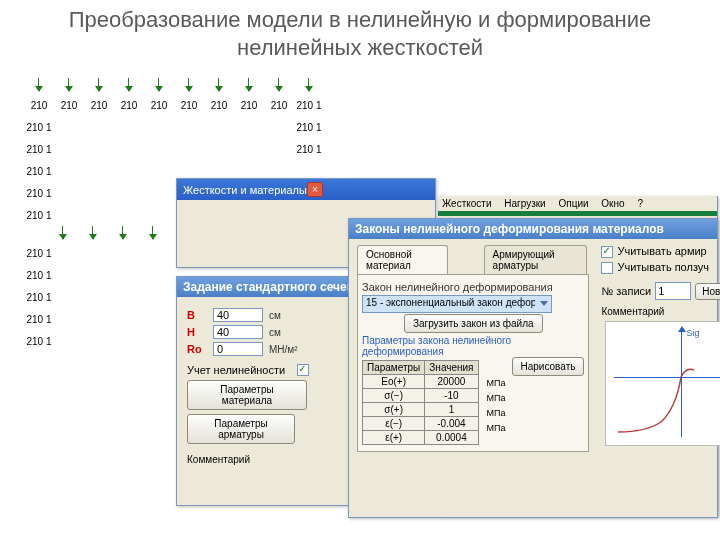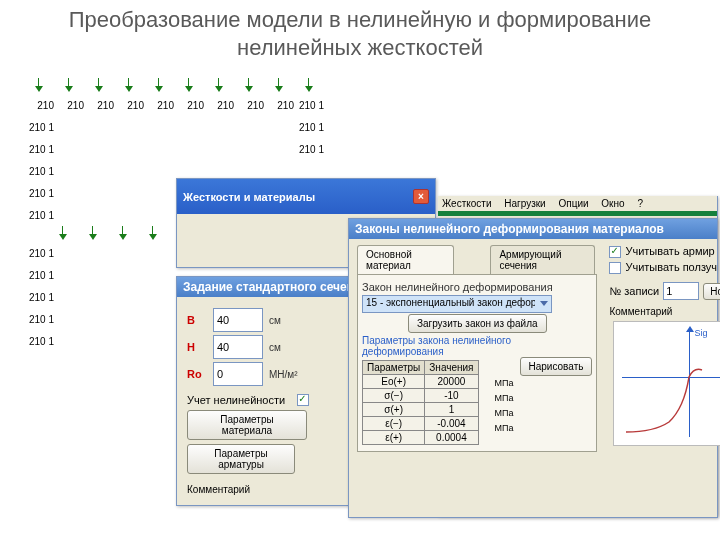--- a/index.html
+++ b/index.html
@@ -21,52 +21,52 @@
     font-family: Arial, sans-serif;
   }
   
   .model-grid {
     position: absolute;
     left: 24px; top: 78px;
     font-size: 10px;
     color: #000;
   }
   .mg-row { display:flex; height:22px; align-items:center; }
-  .mg-cell { width:30px; text-align:right; }
+  .mg-cell { width:30px; text-align:center; }
   .mg-arrow-row { display:flex; }
   .mg-arrow { width:30px; height:16px; position:relative; }
   .mg-arrow::before {
     content:""; position:absolute; left:14px; top:0; width:1px; height:10px; background:#1a7d1a;
   }
   .mg-arrow::after {
     content:""; position:absolute; left:11px; top:8px;
     border-left:4px solid transparent; border-right:4px solid transparent; border-top:6px solid #1a7d1a;
   }
   
   .win {
     position: absolute;
     background: #ece9d8;
     border: 1px solid #7a96c2;
     box-shadow: 1px 1px 3px rgba(0,0,0,0.25);
   }
   .titlebar {
     background: linear-gradient(#3b77d8,#2a5fc8);
-    color:#fff; font-weight:bold; font-size:11px;
-    padding:10px 6px; display:flex; align-items:center; justify-content:space-between;
+    color:#fff; font-weight:normal; font-size:11px;
+    padding:3px 6px; display:flex; align-items:center; 
   }
   .close-btn {
     width:16px; height:15px; background:#e35b3a; border:1px solid #a33;
     border-radius:2px; color:#fff; text-align:center; line-height:13px; font-size:10px;
     cursor:pointer;
   }
   .group-label { font-size:11px; color:#333; }
   .field-row { display:flex; align-items:center; margin:3px 0; }
   .field-label { width:26px; color:#c00; font-weight:bold; font-size:11px; }
   .field-input {
-    width:50px; height:24px; border:1px solid #7a96c2; font-size:11px; padding:1px 3px; background:#fff;
+    width:50px; height:14px; border:1px solid #7a96c2; font-size:11px; padding:1px 3px; background:#fff;
   }
   .unit { margin-left:6px; font-size:10px; color:#333; }
   .btn {
     background: linear-gradient(#fdfdfd,#e4e2d8);
     border:1px solid #8a8a7a; border-radius:3px;
     font-size:10px; padding:3px 8px; cursor:pointer;
     text-align:center;
   }
   .checkbox { width:12px; height:12px; border:1px solid #7a96c2; background:#fff; display:inline-block; vertical-align:middle; margin-right:4px; position:relative;}
   .checkbox.checked::after { content:"✓"; color:#1a7d1a; font-size:10px; position:absolute; left:0; top:-2px; }
@@ -225,21 +225,21 @@
     <span>?</span>
   </div>
 </div>
 
 <div class="win" style="left:348px; top:218px; width:370px; height:300px;">
   <div class="panel-title">Законы нелинейного деформирования материалов</div>
   <div style="display:flex;">
     <div style="flex:1; padding:6px 8px;">
       <div class="tabs">
         <div class="tab active">Основной материал</div>
-        <div class="tab">Армирующий сечения</div>
+        <div class="tab">Армирующий арматуры</div>
       </div>
       <div style="padding:6px 4px; border:1px solid #a0a090; border-top:none; background:#f8f6ee;">
         <div class="group-label">Закон нелинейного деформирования</div>
         <div class="combo" style="width:190px; margin-top:2px; background:#cfe3f8;">
           <span style="white-space:nowrap; overflow:hidden; display:block;">15 - экспоненциальный закон деформирования д</span>
         </div>
         <div style="text-align:center; margin-top:4px;">
           <span class="btn">Загрузить закон из файла</span>
         </div>
         <div class="blueish-label" style="margin-top:6px;">Параметры закона нелинейного деформирования</div>
@@ -265,21 +265,21 @@
             <tr>
                   <td>ε(−)</td>
                   <td>-0.004</td>
                 </tr>
             <tr>
                   <td>ε(+)</td>
                   <td>0.0004</td>
                 </tr>
           </tbody>
             </table>
-          <div style="margin-left:16px; font-size:9px; line-height:15px; padding-top:16px;">
+          <div style="margin-left:8px; font-size:9px; line-height:15px; padding-top:16px;">
             <div>МПа</div>
             <div>МПа</div>
             <div>МПа</div>
             <div>МПа</div>
           </div>
           <div style="margin-left:6px;">
             <span class="btn">Нарисовать</span>
           </div>
         </div>
       </div>

